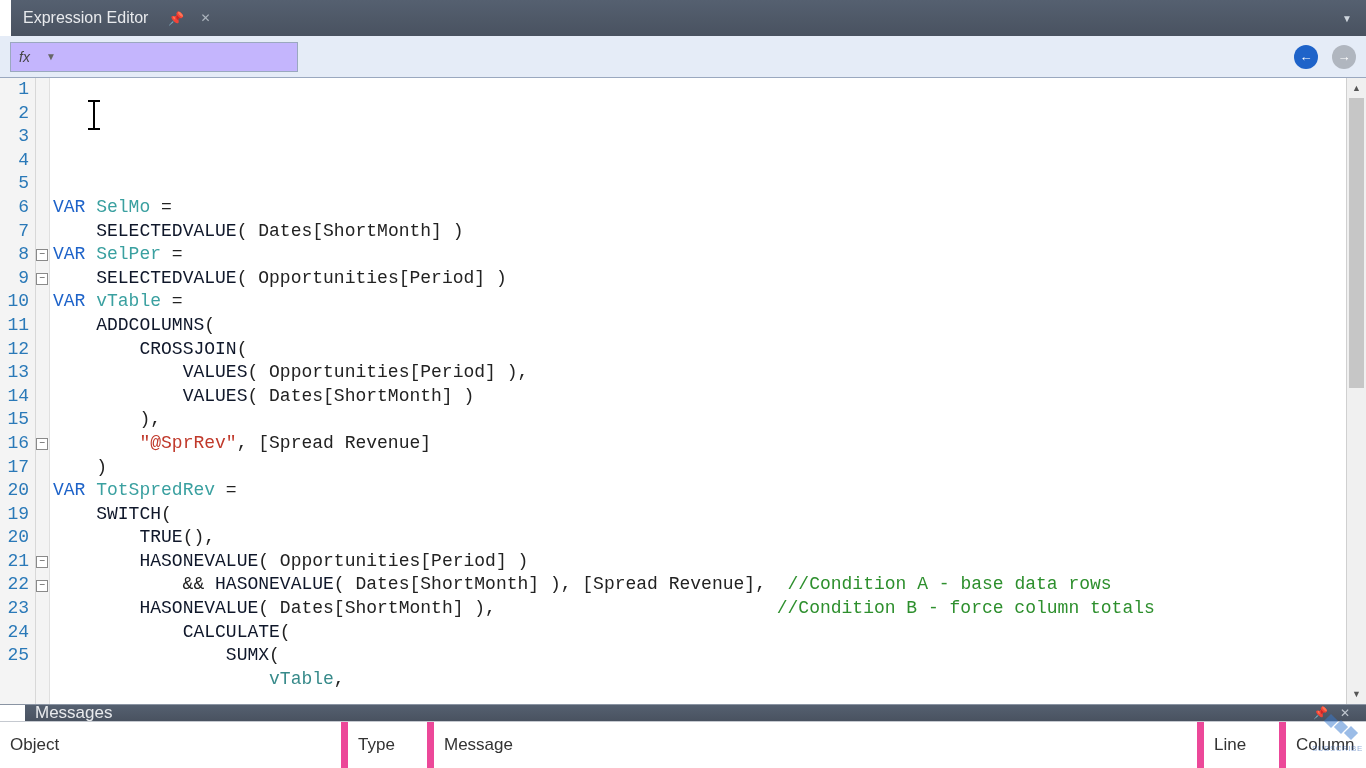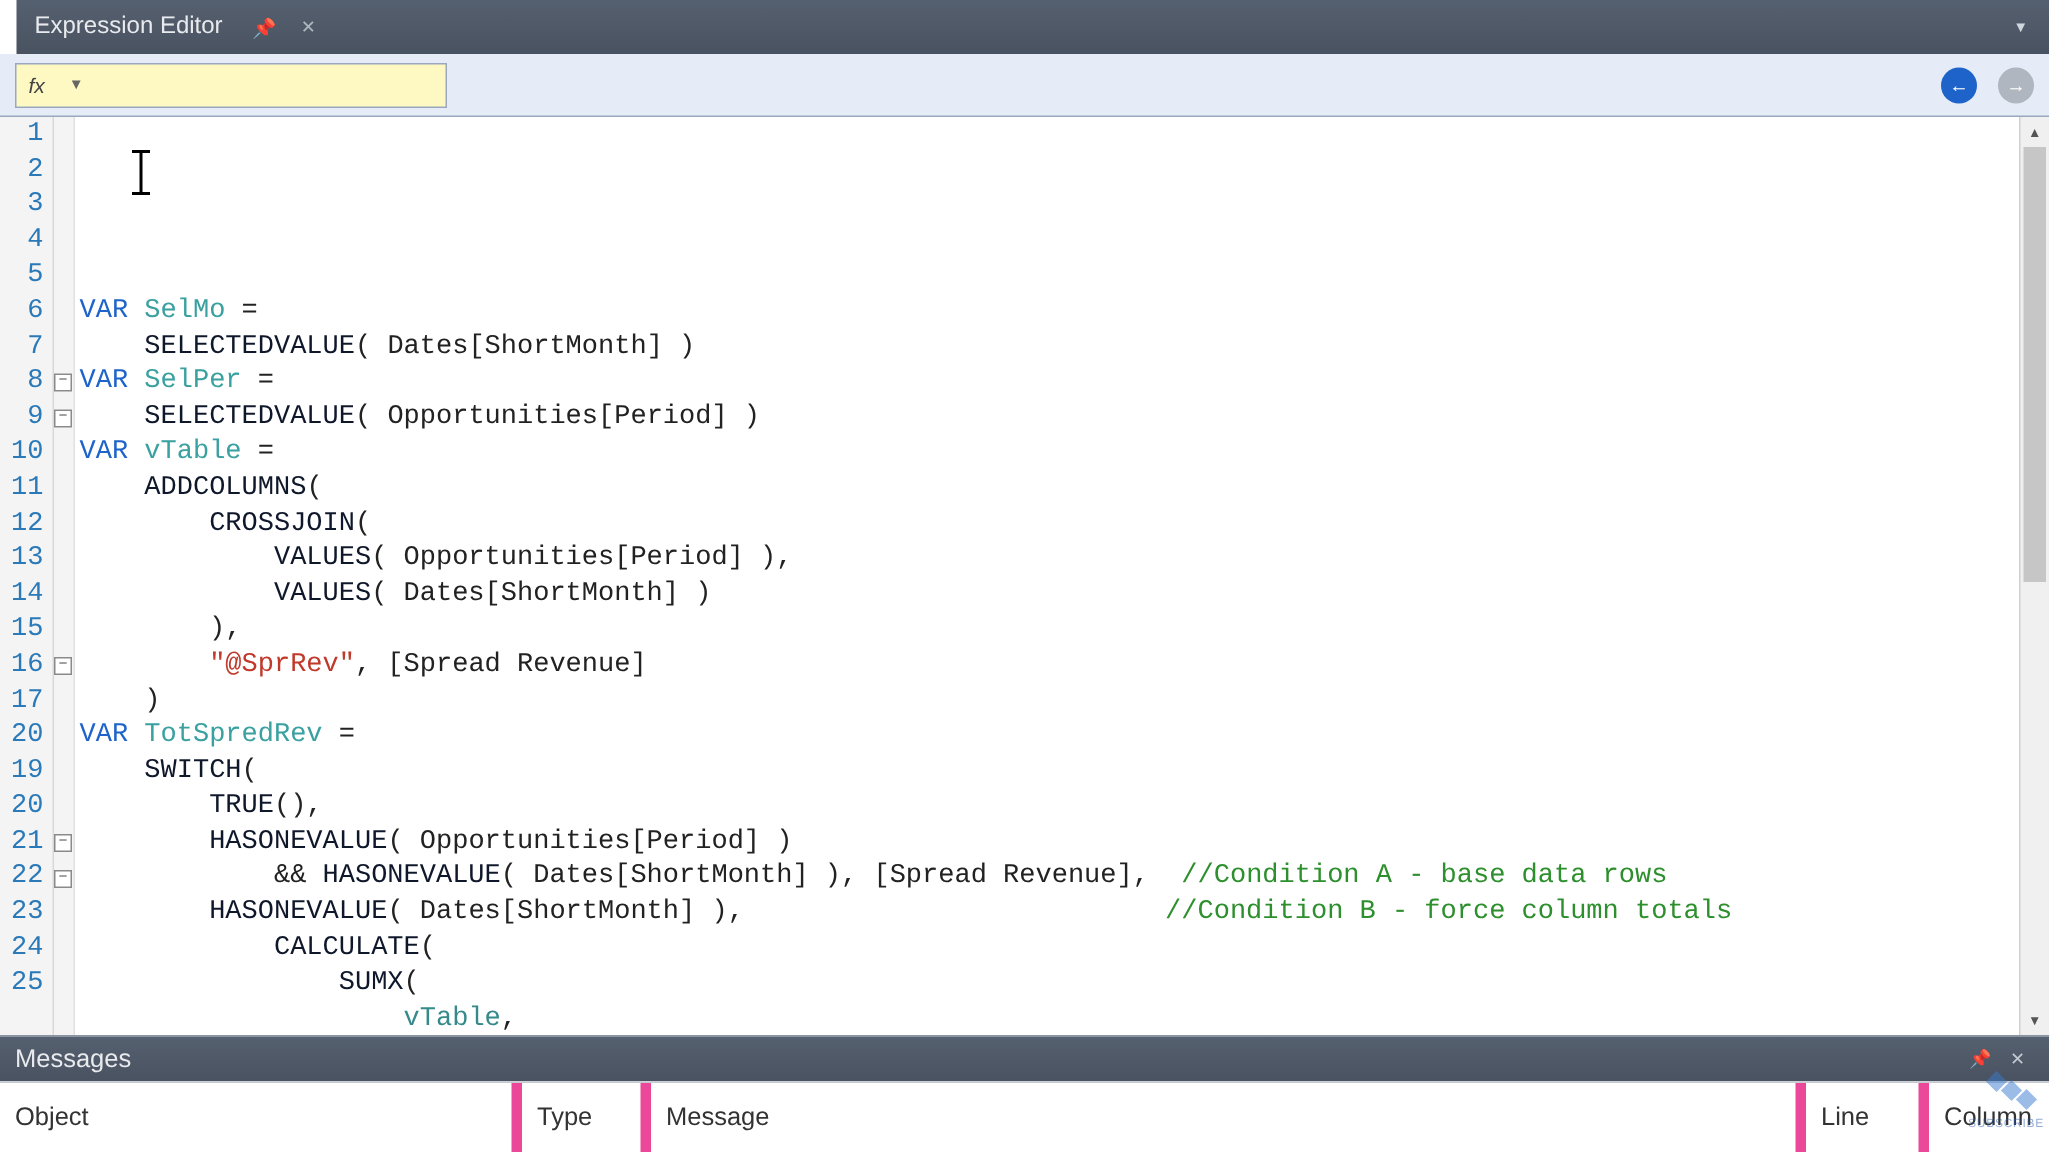--- a/index.html
+++ b/index.html
@@ -43,21 +43,21 @@
       background: #e5ecf7;
       height: 42px;
       display: flex;
       align-items: center;
       border-bottom: 1px solid #9aa8bf;
       padding: 0 10px;
     }
     .expr-select {
       display: flex;
       align-items: center;
-      background: #fef9c3;
+      background: #c4b5fd;
       border: 1px solid #9aa8bf;
       height: 30px;
       width: 288px;
       margin-right: 14px;
     }
     .expr-select .fx {
       font-style: italic;
       font-family: "Segoe UI", sans-serif;
       color: #444;
       font-size: 14px;
@@ -186,26 +186,27 @@
     }
     .scroll-thumb {
       position: absolute;
       left: 2px;
       right: 2px;
       background: #c6c6c6;
       border-radius: 0;
     }
     .messages-header {
       background: linear-gradient(to bottom, #556070, #495260);
-      height: 30px;
+      height: 16px;
       display: flex;
       align-items: center;
       padding: 0 10px;
       color: #e8eaed;
       font-size: 17px;
+      margin-left: 25px;
     }
     .messages-header .spacer { flex: 1; }
     .messages-header .hicon {
       font-size: 12px;
       color: #c0c7d0;
       padding: 0 6px;
       cursor: pointer;
     }
     .messages-body {
       flex: 0 0 47px;

